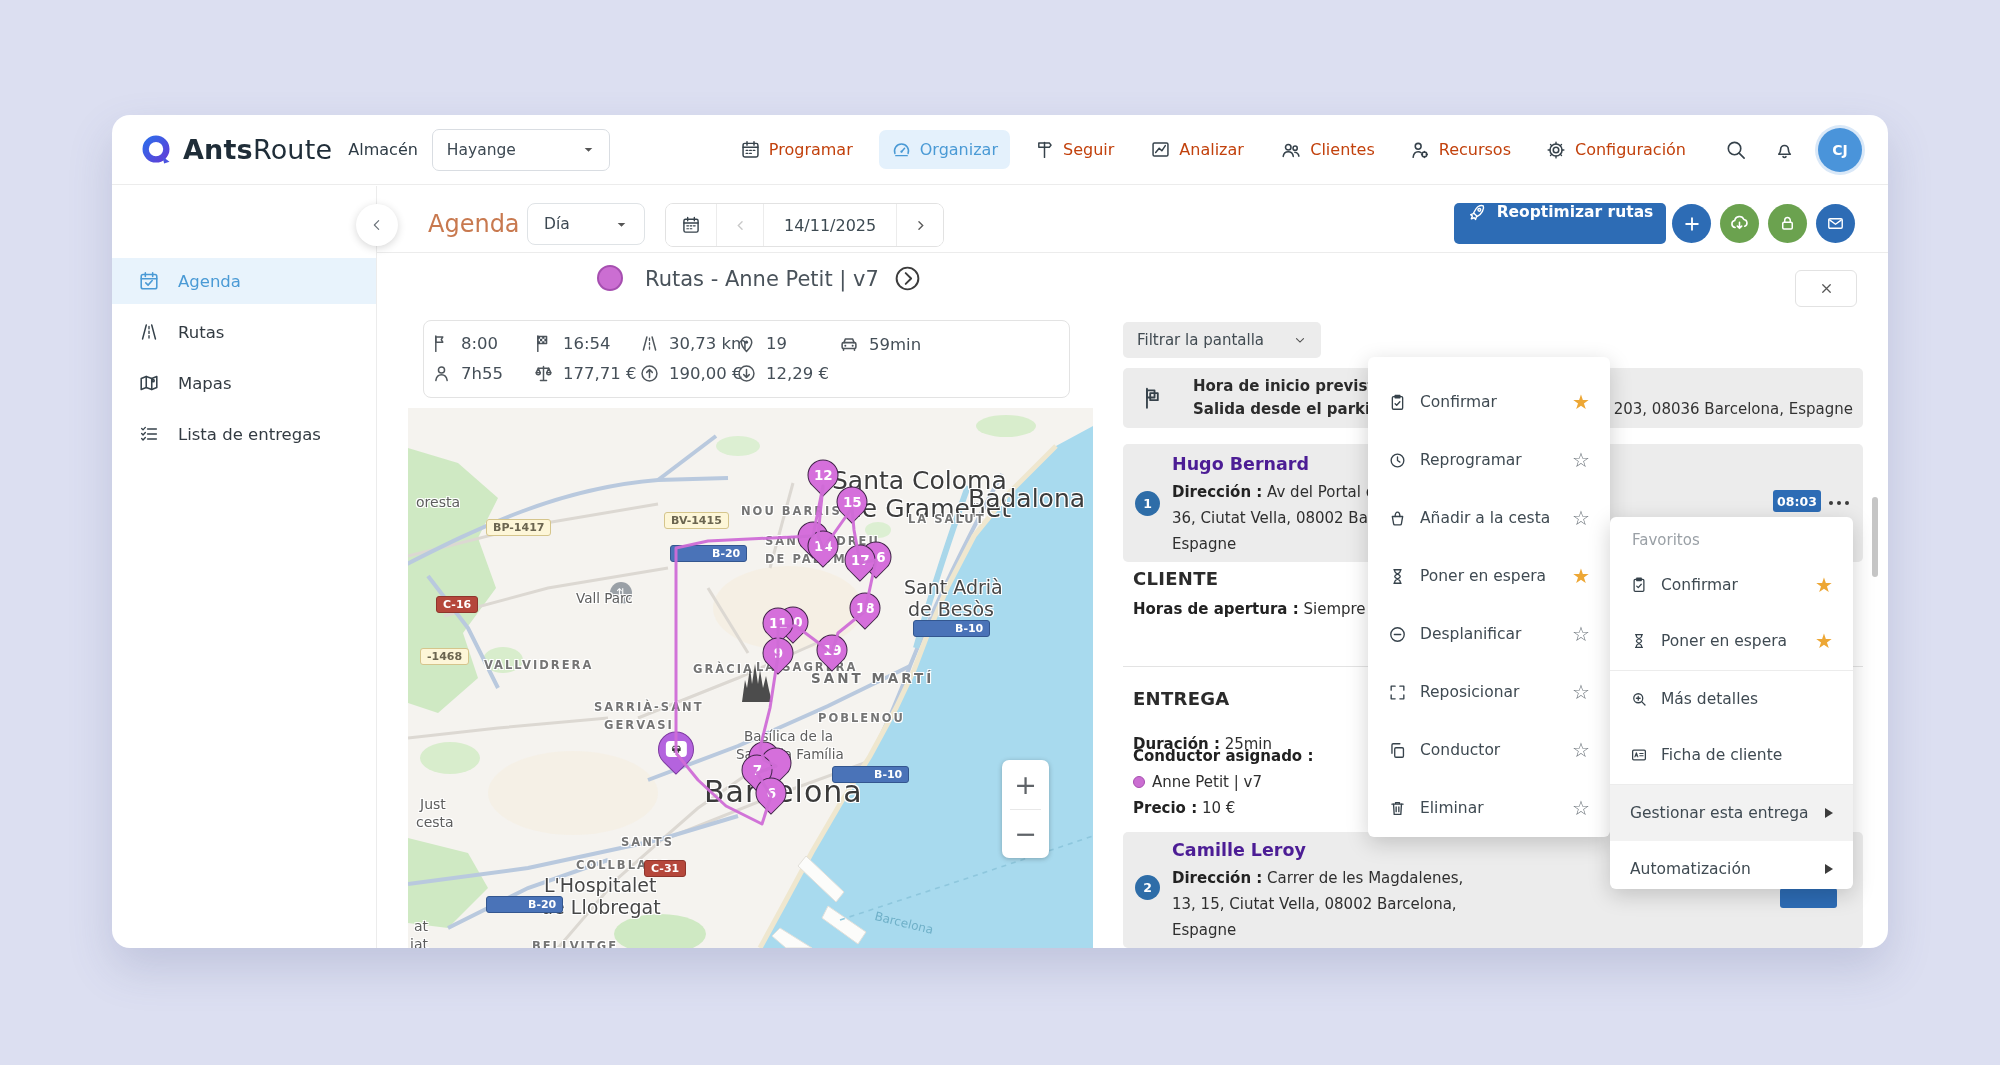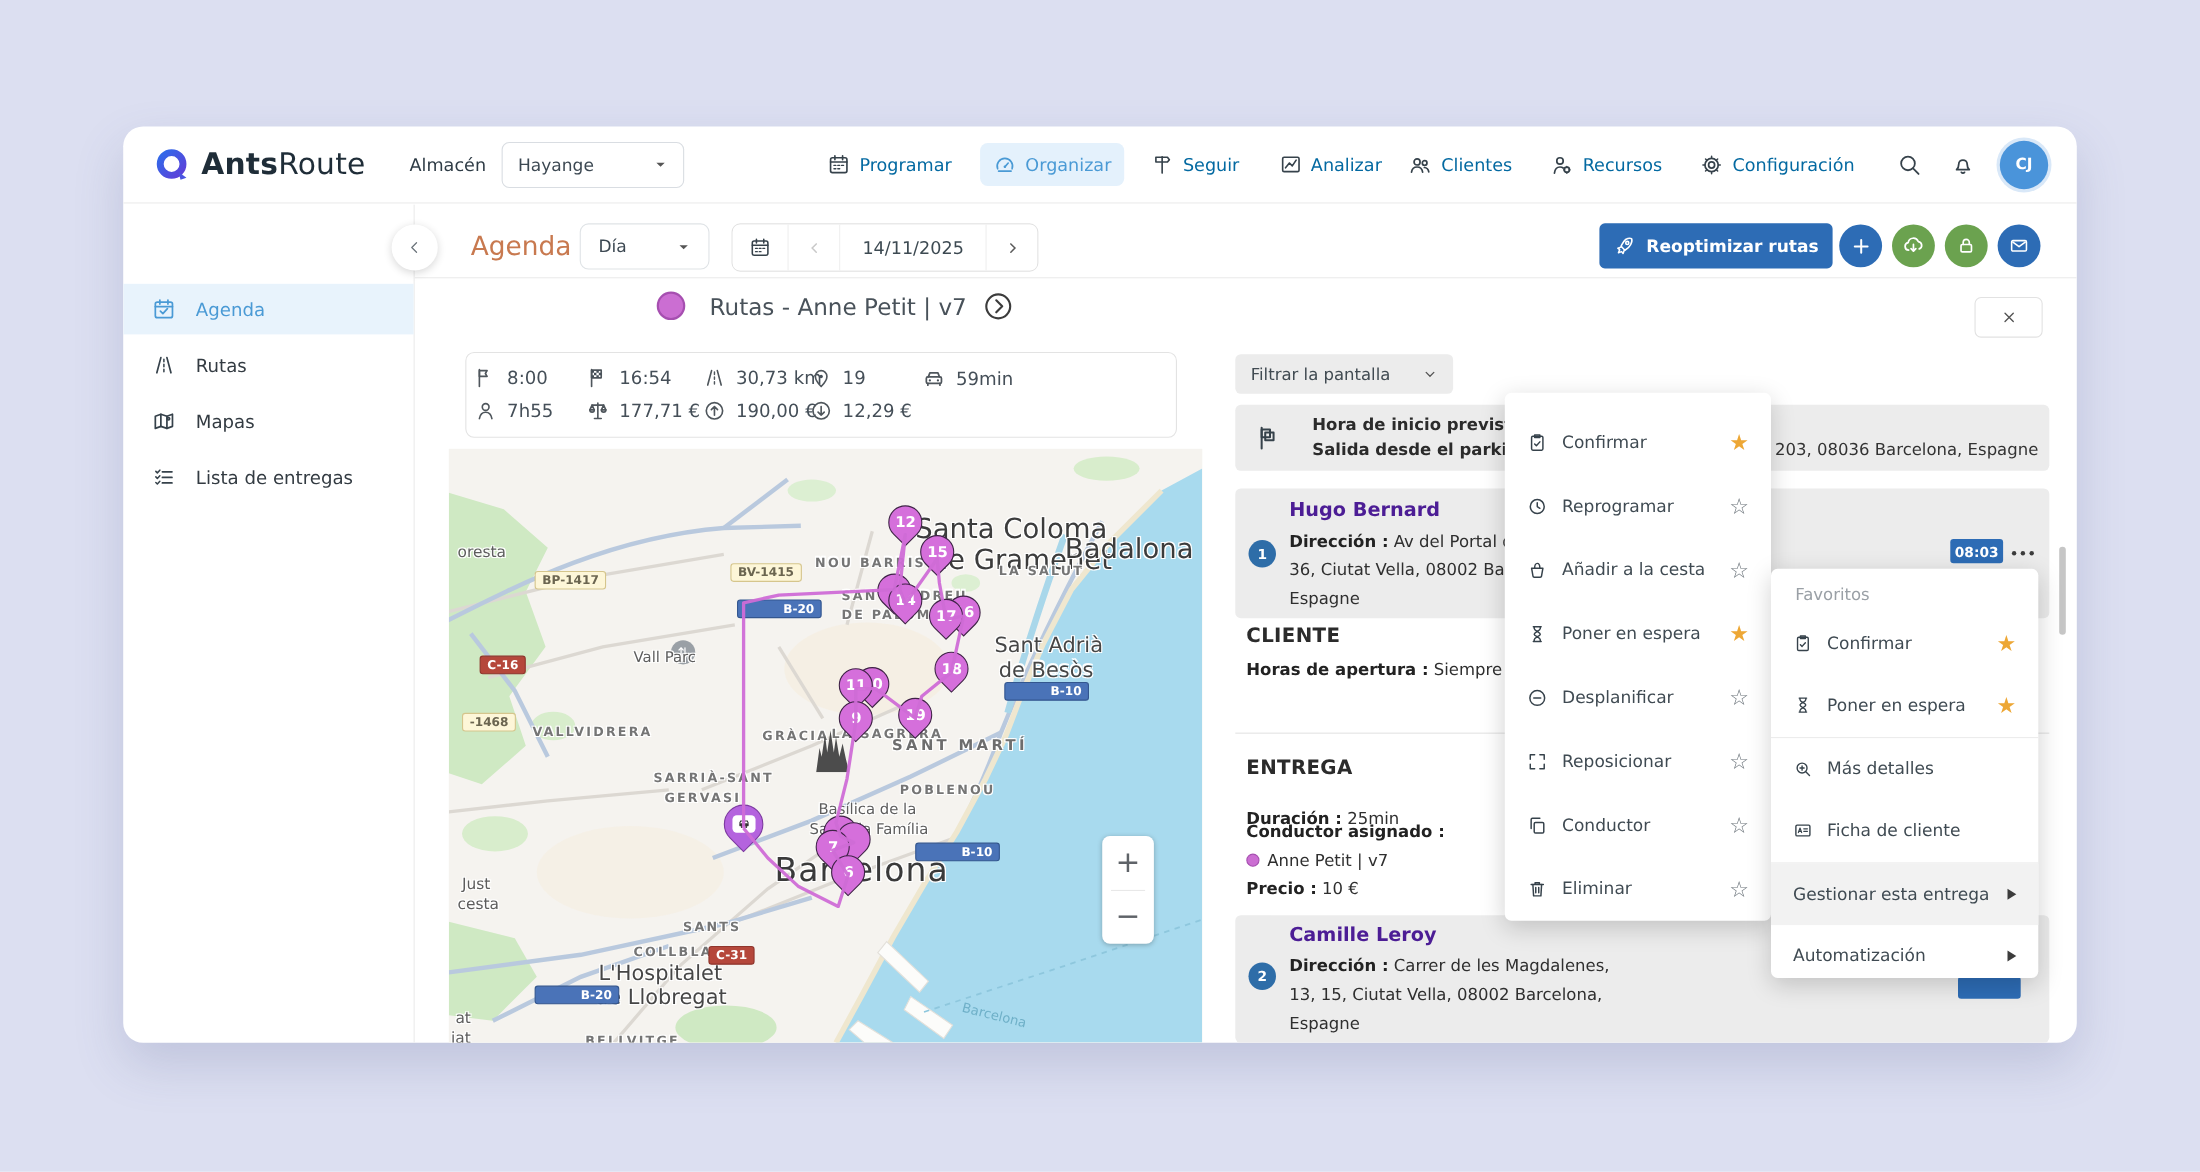--- a/index.html
+++ b/index.html
@@ -11,21 +11,21 @@
   .ic{stroke:#36424b;fill:none;stroke-width:1.7;stroke-linecap:round;stroke-linejoin:round;}
   
   .navbar{position:absolute;left:0;top:0;right:0;height:70px;display:flex;align-items:center;
     padding:0 26px;border-bottom:1px solid #ececec;box-sizing:border-box;}
   .brand{display:flex;align-items:center;gap:9px;}
   .brand-text{font-size:27px;color:#1f2d38;letter-spacing:.2px;}
   .brand-text b{font-weight:800;}
   .nav-label{font-size:16px;color:#2e3b45;}
   .wh-select{margin-left:14px;width:148px;height:40px;border:1px solid #d9dde2;border-radius:7px;
     display:flex;align-items:center;padding:0 14px;justify-content:space-between;font-size:15.5px;color:#3c4852;cursor:pointer;}
-  .tab{display:flex;align-items:center;gap:8px;font-size:16px;color:#0369a1;cursor:pointer;padding:9px 12px;border-radius:7px;}
+  .tab{display:flex;align-items:center;gap:8px;font-size:16px;color:#c2410c;cursor:pointer;padding:9px 12px;border-radius:7px;}
   .tab.active{background:#e4f1fc;color:#4a9ad5;}
   .tab.active .ic{stroke:#4a9ad5;}
   .nav-right{display:flex;align-items:center;margin-left:auto;}
   .avatar{width:44px;height:44px;border-radius:50%;background:#4a94da;color:#fff;font-weight:700;
     font-size:14px;display:flex;align-items:center;justify-content:center;box-shadow:0 0 0 3px #d9e8f8;cursor:pointer;}
   
   .sidebar{position:absolute;left:0;top:71px;bottom:0;width:265px;border-right:1px solid #ececec;padding-top:72px;box-sizing:border-box;}
   .side-item{display:flex;align-items:center;gap:18px;height:46px;padding:0 0 0 26px;margin-bottom:5px;
     font-size:16.5px;color:#333b42;cursor:pointer;}
   .side-item.active{background:#e8f3fc;color:#4a9ad5;}
@@ -35,21 +35,21 @@
   .back-btn{position:absolute;left:-21px;top:18px;width:42px;height:42px;border-radius:50%;background:#fff;
     box-shadow:0 2px 8px rgba(0,0,0,.16);display:flex;align-items:center;justify-content:center;cursor:pointer;z-index:20;}
   .agenda-title{position:absolute;left:51px;top:24px;font-size:24px;color:#c8794f;font-weight:500;}
   .view-select{position:absolute;left:150px;top:17px;width:118px;height:42px;border:1px solid #dfe3e6;border-radius:8px;
     display:flex;align-items:center;justify-content:space-between;padding:0 16px;font-size:15.5px;color:#3c4852;box-sizing:border-box;cursor:pointer;}
   .date-ctl{position:absolute;left:288px;top:17px;height:42px;border:1px solid #e2e2e2;border-radius:8px;display:flex;align-items:stretch;overflow:hidden;}
   .date-seg{display:flex;align-items:center;justify-content:center;border-right:1px solid #ececec;cursor:pointer;background:#fff;}
   .date-seg:last-child{border-right:none;}
   .date-text{font-size:16px;color:#3d4a52;padding:0 20px;}
   .btn-primary{position:absolute;left:1077px;top:17px;width:212px;height:41px;background:#2d6cb5;border-radius:5px;
-    display:flex;align-items:center;justify-content:center;gap:10px;color:#fff;font-size:15.5px;font-weight:700;cursor:pointer;}
+    display:flex;align-items:flex-start;justify-content:center;gap:10px;color:#fff;font-size:15.5px;font-weight:700;cursor:pointer;}
   .circle-btn{position:absolute;top:18px;width:39px;height:39px;border-radius:50%;display:flex;align-items:center;justify-content:center;cursor:pointer;}
   .cb-blue{background:#2d6cb5;}  .cb-green{background:#6ba24f;}
   .hdr-div{position:absolute;left:0;right:0;top:66px;height:1px;background:#ececec;}
   
   .route-dot{position:absolute;left:220px;top:79px;width:26px;height:26px;border-radius:50%;background:#cb6ed2;border:2px solid #a64fb0;box-sizing:border-box;}
   .route-title{position:absolute;left:268px;top:81px;font-size:21px;color:#49525a;}
   .route-open{position:absolute;left:516px;top:78px;cursor:pointer;}
   .pane-close{position:absolute;left:1418px;top:84px;width:60px;height:35px;border:1px solid #e2e2e2;border-radius:6px;
     display:flex;align-items:center;justify-content:center;cursor:pointer;background:#fff;}
   
@@ -146,21 +146,21 @@
             <stop offset="0" stop-color="#2f6bea"></stop>
                   <stop offset="1" stop-color="#5f3fd8"></stop>
           </linearGradient>
               </defs>
           <circle cx="20" cy="19" r="11.5" fill="none" stroke="url(#lg1)" stroke-width="7"></circle>
           <path d="M27 27 L35 33 L29 35 Z" fill="#4a55e0"></path>
         </svg>
       </span>
       <span class="brand-text"><b>Ants</b><span>Route</span></span>
     </div>
-    <span class="nav-label" style="margin-left:40px">Almacén</span>
+    <span class="nav-label" style="margin-left:16px">Almacén</span>
     <div class="wh-select">
       <span>Hayange</span>
       <span>
             <svg width="13" height="13" viewBox="0 0 24 24">
               <path d="M5 9l7 7 7-7" fill="#555" stroke="none"></path>
             </svg>
           </span>
     </div>
     <div class="tab" style="margin-left:118px">
       <span>

